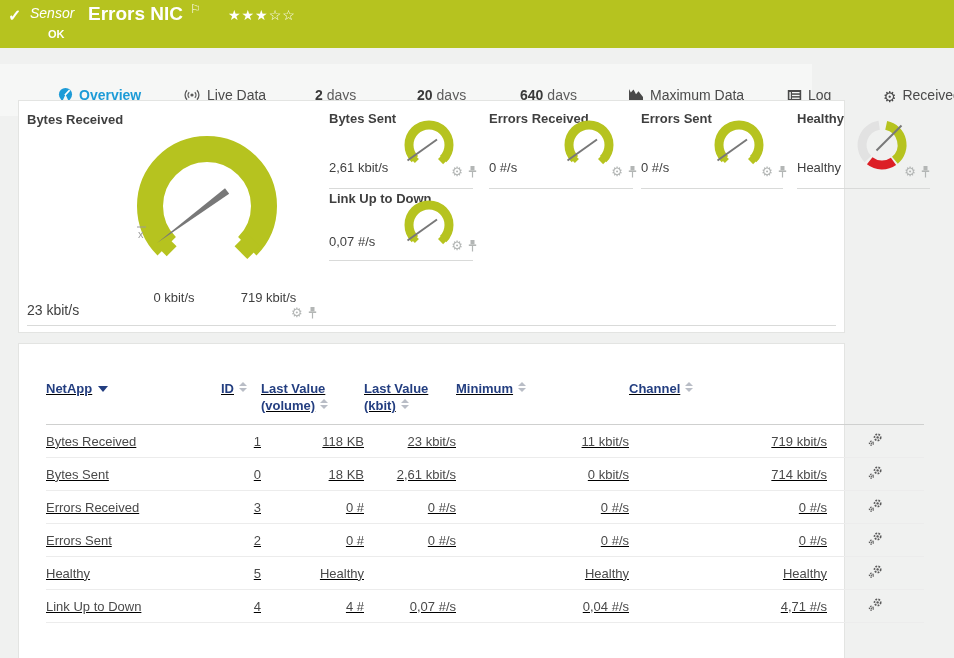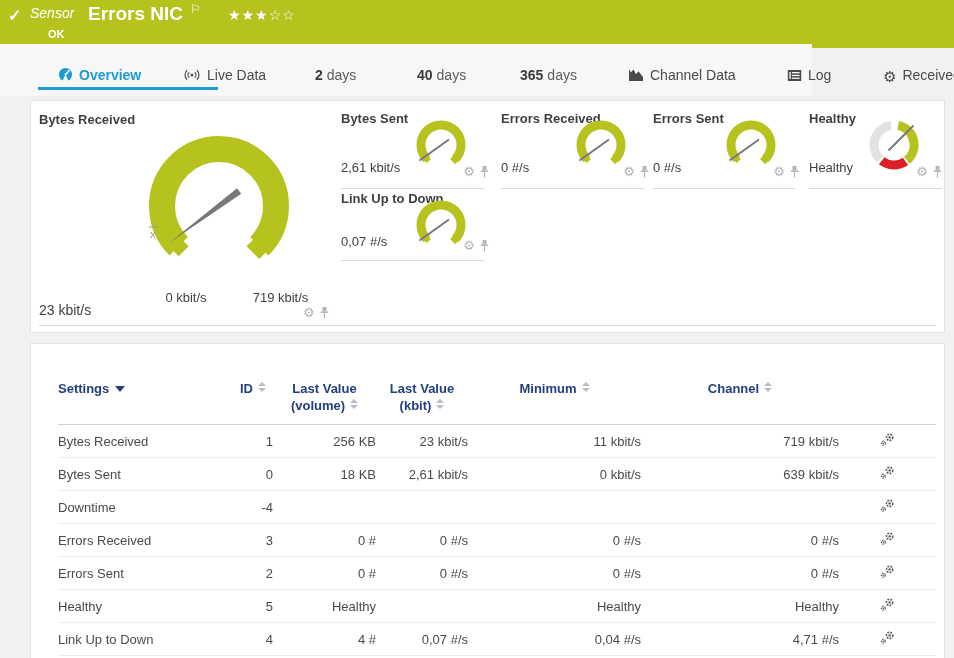--- a/index.html
+++ b/index.html
@@ -12,31 +12,31 @@
   
   .topbar { position:absolute; top:0; left:0; width:954px; height:48px; background:#b6c31f; color:#fff; }
   .topbar .check { position:absolute; left:8px; top:6px; font-size:16px; font-weight:bold; }
   .topbar .kind { position:absolute; left:30px; top:5px; font-style:italic; font-size:14px; }
   .topbar .name { position:absolute; left:88px; top:3px; font-weight:bold; font-size:19px; }
   .topbar .flag { position:absolute; left:190px; top:2px; font-size:12px; }
   .topbar .stars { position:absolute; left:228px; top:7px; font-size:14px; letter-spacing:1px; }
   .topbar .status { position:absolute; left:48px; top:28px; font-size:11px; font-weight:bold; }
 
   
-  .tabstrip { position:absolute; top:44px; left:0; width:812px; height:52px; background:#f6f7f6; }
+  .tabstrip { position:absolute; top:64px; left:0; width:812px; height:52px; background:#f6f7f6; }
   .tab { position:absolute; top:23px; font-size:14px; color:#4a4a4a; cursor:pointer; white-space:nowrap; }
   .tab .t-icon { display:inline-block; vertical-align:-2px; margin-right:6px; }
   .tab.active { color:#1d9bd7; font-weight:bold; }
   .tab .tab-num { font-weight:bold; color:#3a3a3a; margin-right:4px; }
   .tab .tab-rest { color:#5c5c5c; }
   .tab-underline { position:absolute; left:38px; top:43px; width:180px; height:3px; background:#1d9bd7; }
   .gear-glyph { font-style:normal; }
 
   
-  .panel { position:absolute; left:30px; width:915px; background:#fff; border:1px solid #e3e4e2; }
+  .panel { position:absolute; left:18px; width:827px; background:#fff; border:1px solid #e3e4e2;text-decoration:underline; }
   #gauges-panel { top:100px; height:233px; }
   #table-panel  { top:343px; height:330px; }
 
   .cell-title { font-size:13px; font-weight:bold; color:#3f3f3f; }
   .cell-value { font-size:13px; color:#3f3f3f; }
   .cell-rule { position:absolute; height:1px; background:#d9dad9; }
   .mini-icons { position:absolute; display:flex; align-items:center; gap:5px; color:#b3b6b5; }
   .mini-icons .gear-glyph { font-size:13px; line-height:10px; cursor:pointer; }
   .mini-icons svg { cursor:pointer; }
 
@@ -51,21 +51,21 @@
   
   .small-cell { position:absolute; height:76px; }
   .small-cell .cell-title { position:absolute; left:0; top:4px; }
   .small-cell svg.gauge { position:absolute; right:16px; top:8px; }
   .small-cell .cell-value { position:absolute; left:0; bottom:8px; }
   .small-cell .mini-icons { right:0; bottom:5px; }
 
   
   table.channels { border-collapse:collapse; table-layout:fixed; width:878px; margin-left:27px; font-size:13px; color:#4a4a4a; }
   table.channels thead th {
-    color:#233e80; font-weight:bold; font-size:13px; text-align:center; vertical-align:top;
+    color:#233e80; font-weight:bold; font-size:13px; text-align:left; vertical-align:top;
     padding:36px 0 10px 0; border-bottom:1px solid #cfd0cf; line-height:17px; cursor:pointer;
   }
   table.channels thead th.col-channel { text-align:left; }
   table.channels td { padding:0; height:33px; border-bottom:1px solid #ececec; text-align:right; }
   table.channels td.col-channel { text-align:left; }
   table.channels td.col-icon, table.channels th.col-icon { text-align:center; }
   .w-channel{width:175px}.w-id{width:40px}.w-vol{width:103px}.w-speed{width:92px}.w-min{width:173px}.w-max{width:198px}.w-icon{width:97px}
 
   .sort-stack { display:inline-block; margin-left:5px; vertical-align:1px; }
   .sort-stack i { display:block; width:0; height:0; border-left:4px solid transparent; border-right:4px solid transparent; }
@@ -107,32 +107,32 @@
         <path d="M11.8 4.2 A4 4 0 0 1 11.8 9.8"></path>
           <path d="M14 2.2 A7 7 0 0 1 14 11.8"></path>
       </svg>
     </span><span>Live Data</span>
   </div>
 
   <div class="tab" style="left:315px">
     <span class="tab-num">2</span><span class="tab-rest">days</span>
   </div>
   <div class="tab" style="left:417px">
-    <span class="tab-num">40</span><span class="tab-rest">days</span>
+    <span class="tab-num">20</span><span class="tab-rest">days</span>
   </div>
   <div class="tab" style="left:520px">
-    <span class="tab-num">365</span><span class="tab-rest">days</span>
+    <span class="tab-num">640</span><span class="tab-rest">days</span>
   </div>
 
   <div class="tab" style="left:628px">
     <span class="t-icon">
       <svg width="16" height="14" viewBox="0 0 16 14">
           <path d="M1 13 L1 1 L2.8 4.5 L5.5 1.5 L8 6.2 L10.5 3.2 L15 9 L15 13 Z" fill="#4a4a4a"></path>
         </svg>
-    </span><span>Channel Data</span>
+    </span><span>Maximum Data</span>
   </div>
 
   <div class="tab" style="left:787px">
     <span class="t-icon">
       <svg width="15" height="13" viewBox="0 0 15 13">
           <rect x="0.8" y="1" width="13.4" height="11" fill="#4a4a4a"></rect>
           <rect x="2.4" y="3" width="1.4" height="7" fill="#f6f7f6"></rect>
           <rect x="5" y="3" width="7.6" height="1.3" fill="#f6f7f6"></rect>
           <rect x="5" y="5.8" width="7.6" height="1.3" fill="#f6f7f6"></rect>
           <rect x="5" y="8.6" width="7.6" height="1.3" fill="#f6f7f6"></rect>
@@ -298,65 +298,51 @@
       <col class="w-channel">
         <col class="w-id">
         <col class="w-vol">
         <col class="w-speed">
         <col class="w-min">
         <col class="w-max">
         <col class="w-icon">
     </colgroup>
     <thead>
       <tr>
-        <th class="col-channel"><span>Settings</span><span class="caret-sorted"></span></th>
+        <th class="col-channel"><span>NetApp</span><span class="caret-sorted"></span></th>
         <th><span>ID</span><span class="sort-stack"><i class="up"></i><i class="dn"></i></span></th>
         <th><span>Last Value</span><br><span>(volume)</span><span class="sort-stack"><i class="up"></i><i class="dn"></i></span></th>
         <th><span>Last Value</span><br><span>(kbit)</span><span class="sort-stack"><i class="up"></i><i class="dn"></i></span></th>
         <th><span>Minimum</span><span class="sort-stack"><i class="up"></i><i class="dn"></i></span></th>
         <th><span>Channel</span><span class="sort-stack"><i class="up"></i><i class="dn"></i></span></th>
         <th class="col-icon"></th>
       </tr>
     </thead>
     <tbody>
       <tr>
         <td class="col-channel">Bytes Received</td>
         <td>1</td>
-        <td>256 KB</td>
+        <td>118 KB</td>
         <td>23 kbit/s</td>
         <td>11 kbit/s</td>
         <td>719 kbit/s</td>
         <td class="col-icon"><svg class="row-gear" width="15" height="15" viewBox="0 0 15 15">
               <circle cx="9.6" cy="5.4" r="3.1" fill="none" stroke="#5a5a5a" stroke-width="1.6" stroke-dasharray="1.8 1.2"></circle>
               <circle cx="9.6" cy="5.4" r="1.2" fill="#5a5a5a"></circle>
               <circle cx="3.4" cy="11.2" r="1.9" fill="none" stroke="#5a5a5a" stroke-width="1.4" stroke-dasharray="1.3 1"></circle>
               <circle cx="3.4" cy="11.2" r="0.7" fill="#5a5a5a"></circle>
             </svg></td>
       </tr>
       <tr>
         <td class="col-channel">Bytes Sent</td>
         <td>0</td>
         <td>18 KB</td>
         <td>2,61 kbit/s</td>
         <td>0 kbit/s</td>
-        <td>639 kbit/s</td>
-        <td class="col-icon"><svg class="row-gear" width="15" height="15" viewBox="0 0 15 15">
-              <circle cx="9.6" cy="5.4" r="3.1" fill="none" stroke="#5a5a5a" stroke-width="1.6" stroke-dasharray="1.8 1.2"></circle>
-              <circle cx="9.6" cy="5.4" r="1.2" fill="#5a5a5a"></circle>
-              <circle cx="3.4" cy="11.2" r="1.9" fill="none" stroke="#5a5a5a" stroke-width="1.4" stroke-dasharray="1.3 1"></circle>
-              <circle cx="3.4" cy="11.2" r="0.7" fill="#5a5a5a"></circle>
-            </svg></td>
-      </tr>
-      <tr>
-        <td class="col-channel">Downtime</td>
-        <td>-4</td>
-        <td></td>
-        <td></td>
-        <td></td>
-        <td></td>
+        <td>714 kbit/s</td>
         <td class="col-icon"><svg class="row-gear" width="15" height="15" viewBox="0 0 15 15">
               <circle cx="9.6" cy="5.4" r="3.1" fill="none" stroke="#5a5a5a" stroke-width="1.6" stroke-dasharray="1.8 1.2"></circle>
               <circle cx="9.6" cy="5.4" r="1.2" fill="#5a5a5a"></circle>
               <circle cx="3.4" cy="11.2" r="1.9" fill="none" stroke="#5a5a5a" stroke-width="1.4" stroke-dasharray="1.3 1"></circle>
               <circle cx="3.4" cy="11.2" r="0.7" fill="#5a5a5a"></circle>
             </svg></td>
       </tr>
       <tr>
         <td class="col-channel">Errors Received</td>
         <td>3</td>

